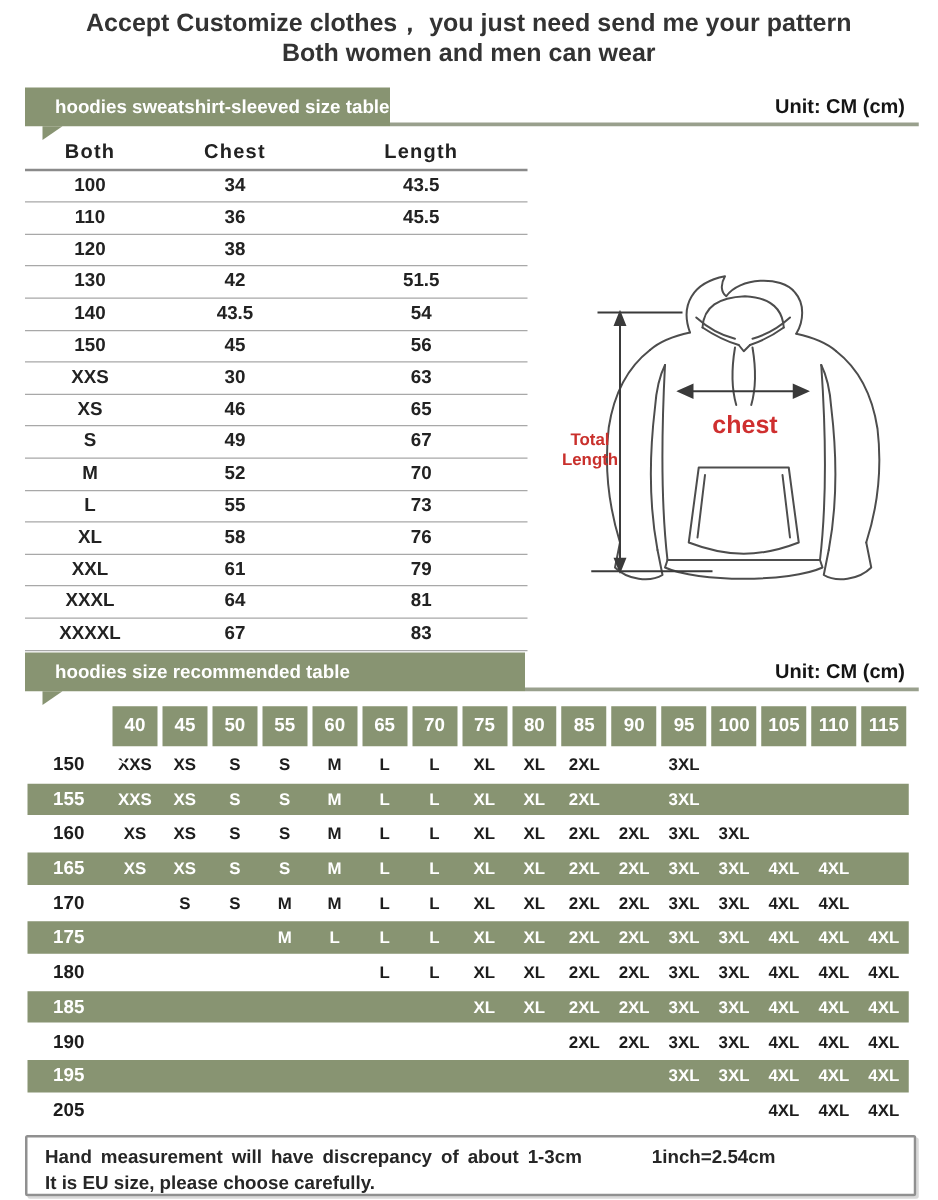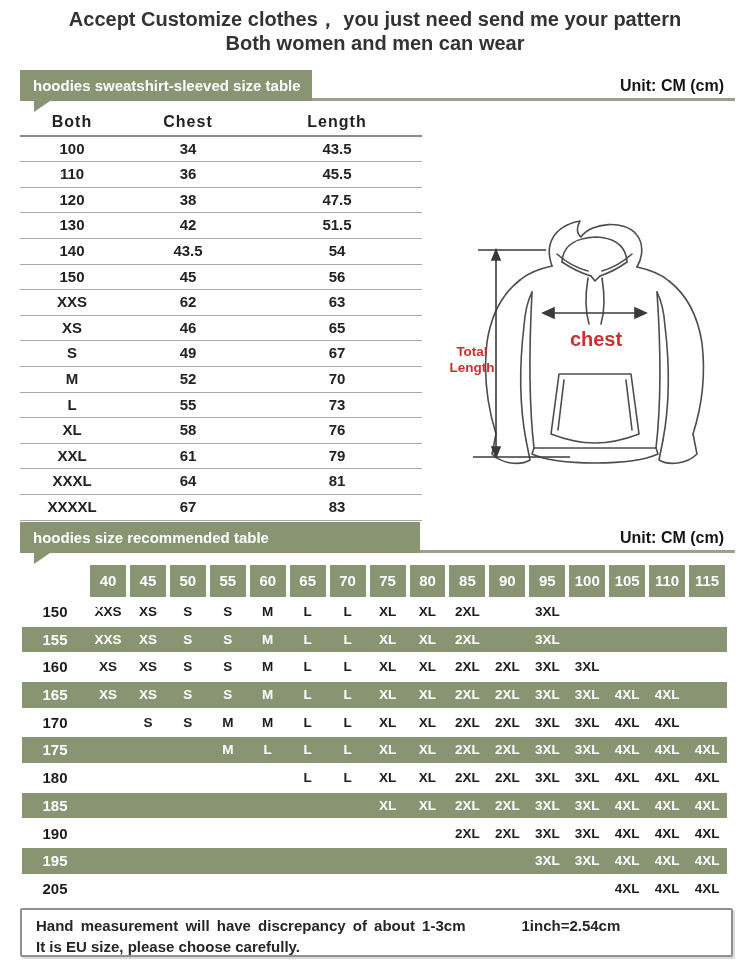--- a/index.html
+++ b/index.html
@@ -5,21 +5,21 @@
   html,body{margin:0;padding:0;background:#fff;}
   #page{position:relative;width:750px;height:960px;background:#ffffff;overflow:hidden;
         font-family:"Liberation Sans",sans-serif;font-weight:700;color:#2e2e2e;}
 
   
   .title{position:absolute;top:7px;left:0;width:100%;text-align:center;
          font-size:20px;line-height:24px;color:#333;}
 
   
   .bar{position:absolute;height:31px;background:#889472;color:#fff;
-       font-size:15px;line-height:31px;padding-left:13px;box-sizing:border-box;}
+       font-size:15px;line-height:31px;padding-left:24px;box-sizing:border-box;}
   .bar-tail{position:absolute;width:0;height:0;
             border-top:11px solid #889472;border-right:16px solid transparent;}
   .rule{position:absolute;height:3px;background:#99a08d;}
   .unit{position:absolute;font-size:16px;color:#151515;}
 
   
   .size-table{position:absolute;left:20px;top:110px;width:402px;}
   .srow{display:grid;grid-template-columns:104px 128px 170px;height:24.6px;
         line-height:24.6px;text-align:center;font-size:15px;color:#222;
         border-bottom:1px solid #a8a8a8;}
@@ -81,40 +81,39 @@
           <div>43.5</div>
         </div>
         <div class="srow">
           <div>110</div>
           <div>36</div>
           <div>45.5</div>
         </div>
         <div class="srow">
           <div>120</div>
           <div>38</div>
-          <div>47.5</div>
         </div>
         <div class="srow">
           <div>130</div>
           <div>42</div>
           <div>51.5</div>
         </div>
         <div class="srow">
           <div>140</div>
           <div>43.5</div>
           <div>54</div>
         </div>
         <div class="srow">
           <div>150</div>
           <div>45</div>
           <div>56</div>
         </div>
         <div class="srow">
           <div>XXS</div>
-          <div>62</div>
+          <div>30</div>
           <div>63</div>
         </div>
         <div class="srow">
           <div>XS</div>
           <div>46</div>
           <div>65</div>
         </div>
         <div class="srow">
           <div>S</div>
           <div>49</div>

